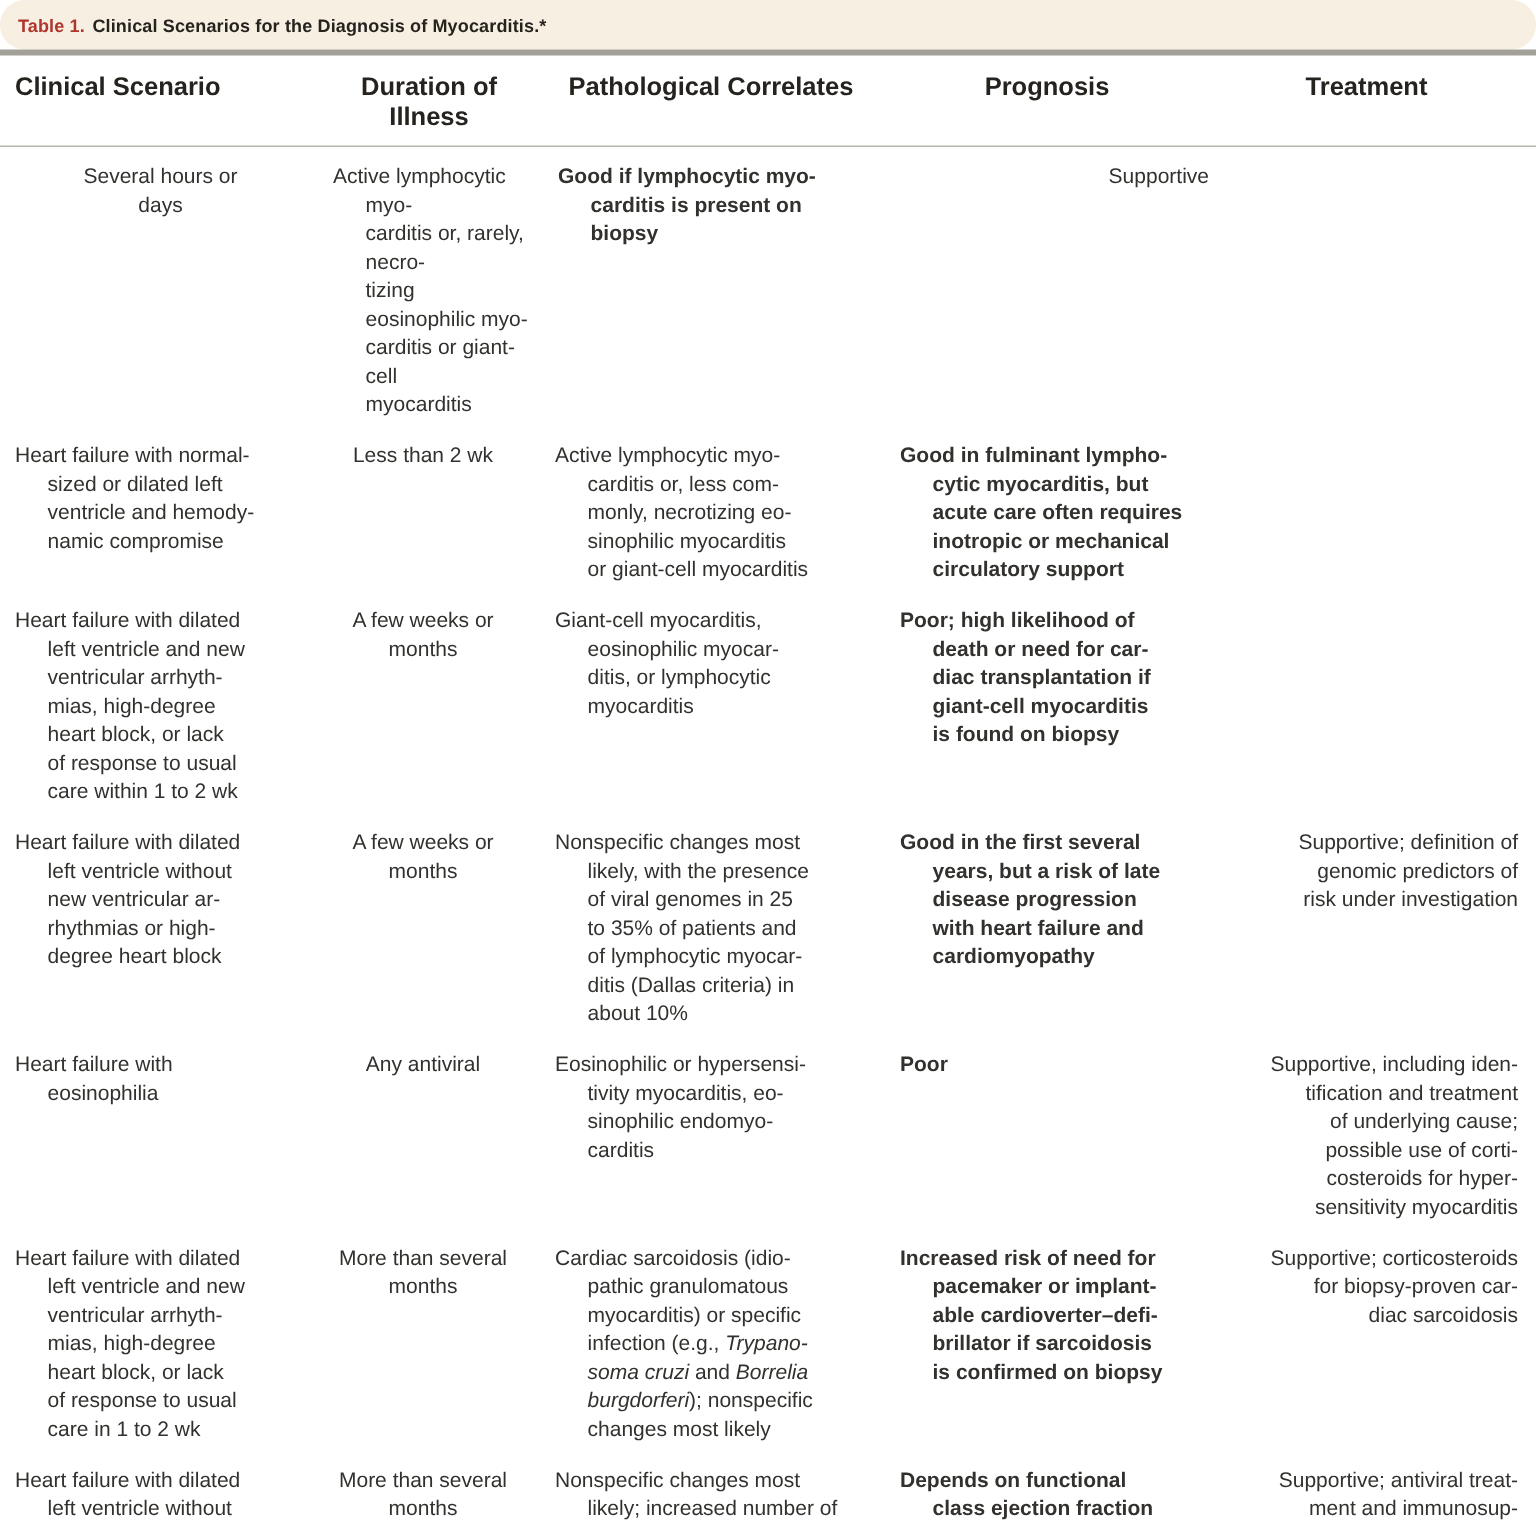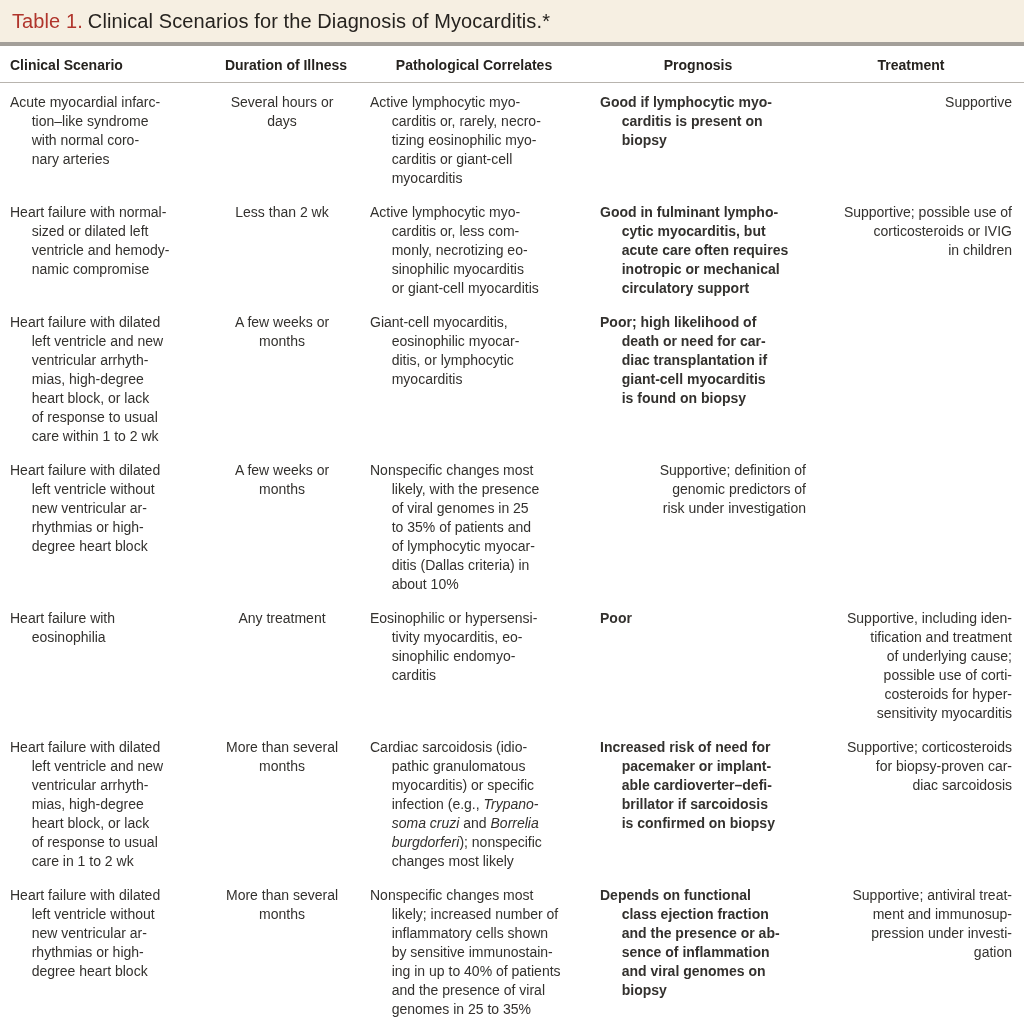--- a/index.html
+++ b/index.html
@@ -18,23 +18,24 @@
     overflow: hidden;
     font-family: "Liberation Sans", "DejaVu Sans", sans-serif;
     color: var(--text-body);
   }
   .table-card { width: 1024px; }
 
   
   .title-bar {
     background: var(--title-bg);
     padding: 10px 12px 9px 12px;
-    font-size: 20px;
-    font-weight: normal;
+    font-size: 12px;
+    font-weight: bold;
     letter-spacing: 0.1px;
+    border-radius: 18px;
   }
   .title-label { color: var(--accent-red); }
   .title-text  { color: var(--text-dark); margin-left: 5px; }
 
   .thick-rule {
     height: 4px;
     background: var(--rule-gray);
   }
 
   
@@ -44,21 +45,21 @@
     padding: 0 10px;
   }
 
   
   .header-row {
     padding-top: 11px;
     padding-bottom: 9px;
     border-bottom: 1px solid var(--hairline-gray);
   }
   .hcell {
-    font-size: 14px;
+    font-size: 17px;
     font-weight: bold;
     color: var(--text-dark);
     text-align: center;
   }
   .hcell.first { text-align: left; }
 
   
   .body { padding-top: 10px; }
   .row { margin-bottom: 15px; }
   .cell {
@@ -93,24 +94,20 @@
     <div class="hcell first">Clinical Scenario</div>
     <div class="hcell">Duration of Illness</div>
     <div class="hcell">Pathological Correlates</div>
     <div class="hcell">Prognosis</div>
     <div class="hcell">Treatment</div>
   </div>
 
   <div class="body">
 
     <div class="grid row">
-      <div class="cell scenario">Acute myocardial infarc-
-tion–like syndrome
-with normal coro-
-nary arteries</div>
       <div class="cell duration">Several hours or
 days</div>
       <div class="cell pathology"><span>Active lymphocytic myo-
 carditis or, rarely, necro-
 tizing eosinophilic myo-
 carditis or giant-cell
 myocarditis</span></div>
       <div class="cell prognosis">Good if lymphocytic myo-
 carditis is present on
 biopsy</div>
@@ -126,23 +123,20 @@
       <div class="cell pathology"><span>Active lymphocytic myo-
 carditis or, less com-
 monly, necrotizing eo-
 sinophilic myocarditis
 or giant-cell myocarditis</span></div>
       <div class="cell prognosis">Good in fulminant lympho-
 cytic myocarditis, but
 acute care often requires
 inotropic or mechanical
 circulatory support</div>
-      <div class="cell treatment">Supportive; possible use of
-corticosteroids or IVIG
-in children</div>
     </div>
 
     <div class="grid row">
       <div class="cell scenario">Heart failure with dilated
 left ventricle and new
 ventricular arrhyth-
 mias, high-degree
 heart block, or lack
 of response to usual
 care within 1 to 2 wk</div>
@@ -167,29 +161,34 @@
 degree heart block</div>
       <div class="cell duration">A few weeks or
 months</div>
       <div class="cell pathology"><span>Nonspecific changes most
 likely, with the presence
 of viral genomes in 25
 to 35% of patients and
 of lymphocytic myocar-
 ditis (Dallas criteria) in
 about 10%</span></div>
+      <div class="cell prognosis">Good in the first several
+years, but a risk of late
+disease progression
+with heart failure and
+cardiomyopathy</div>
       <div class="cell treatment">Supportive; definition of
 genomic predictors of
 risk under investigation</div>
     </div>
 
     <div class="grid row">
       <div class="cell scenario">Heart failure with
 eosinophilia</div>
-      <div class="cell duration">Any treatment</div>
+      <div class="cell duration">Any antiviral</div>
       <div class="cell pathology"><span>Eosinophilic or hypersensi-
 tivity myocarditis, eo-
 sinophilic endomyo-
 carditis</span></div>
       <div class="cell prognosis">Poor</div>
       <div class="cell treatment">Supportive, including iden-
 tification and treatment
 of underlying cause;
 possible use of corti-
 costeroids for hyper-

